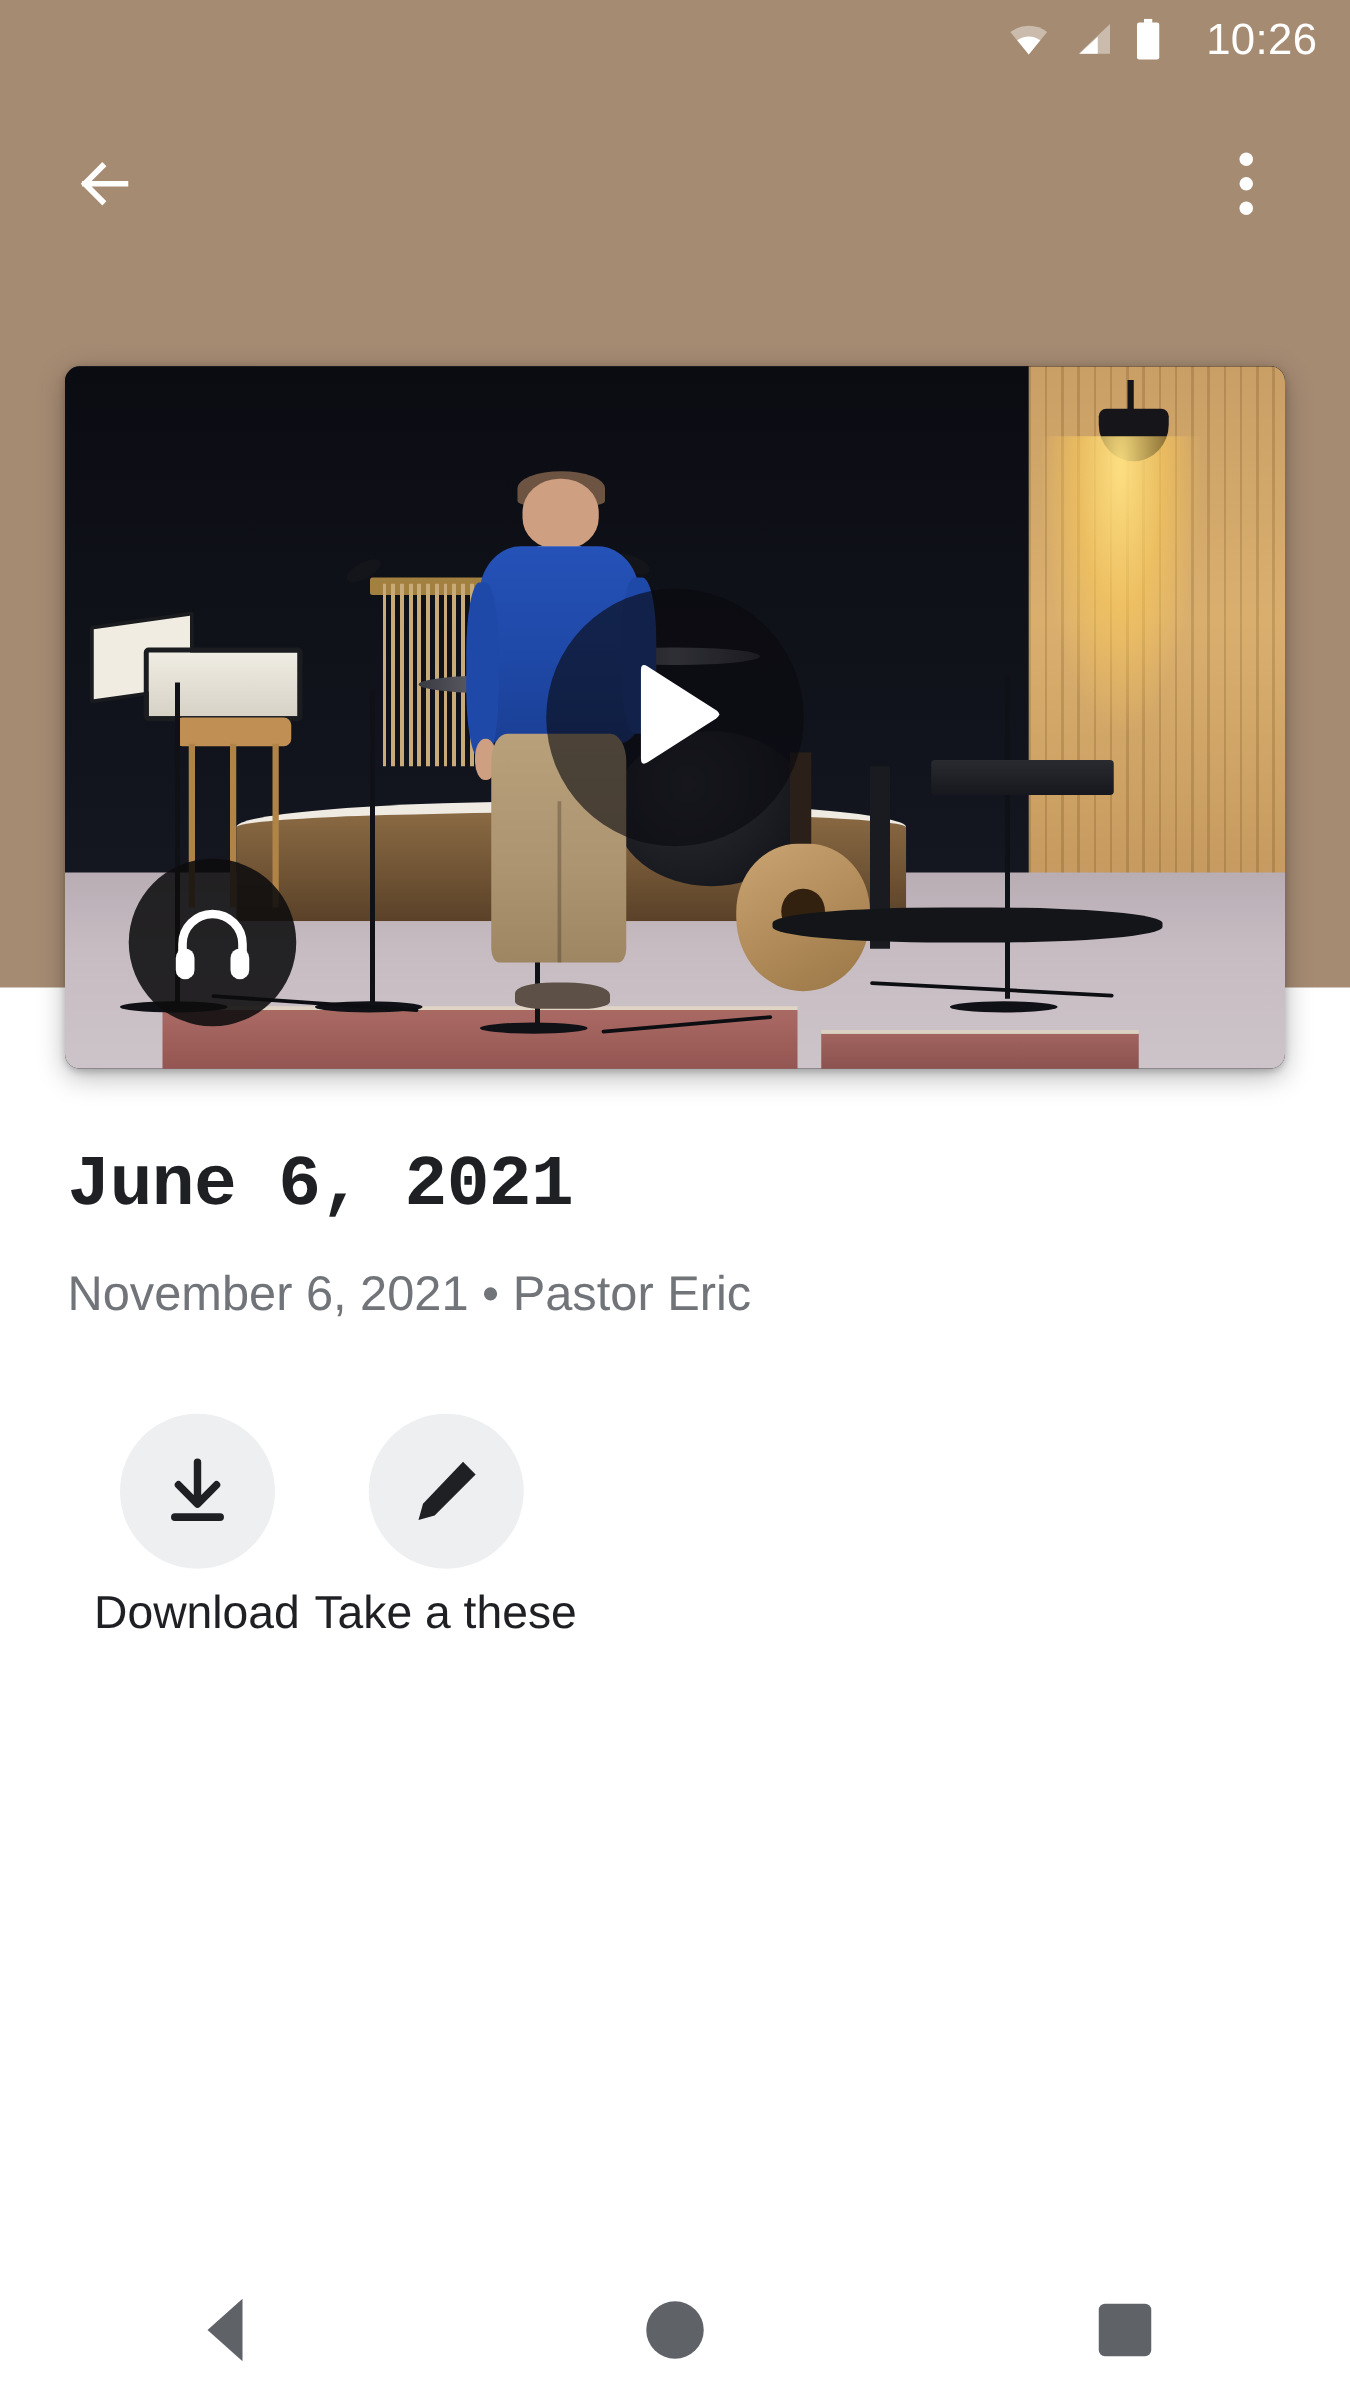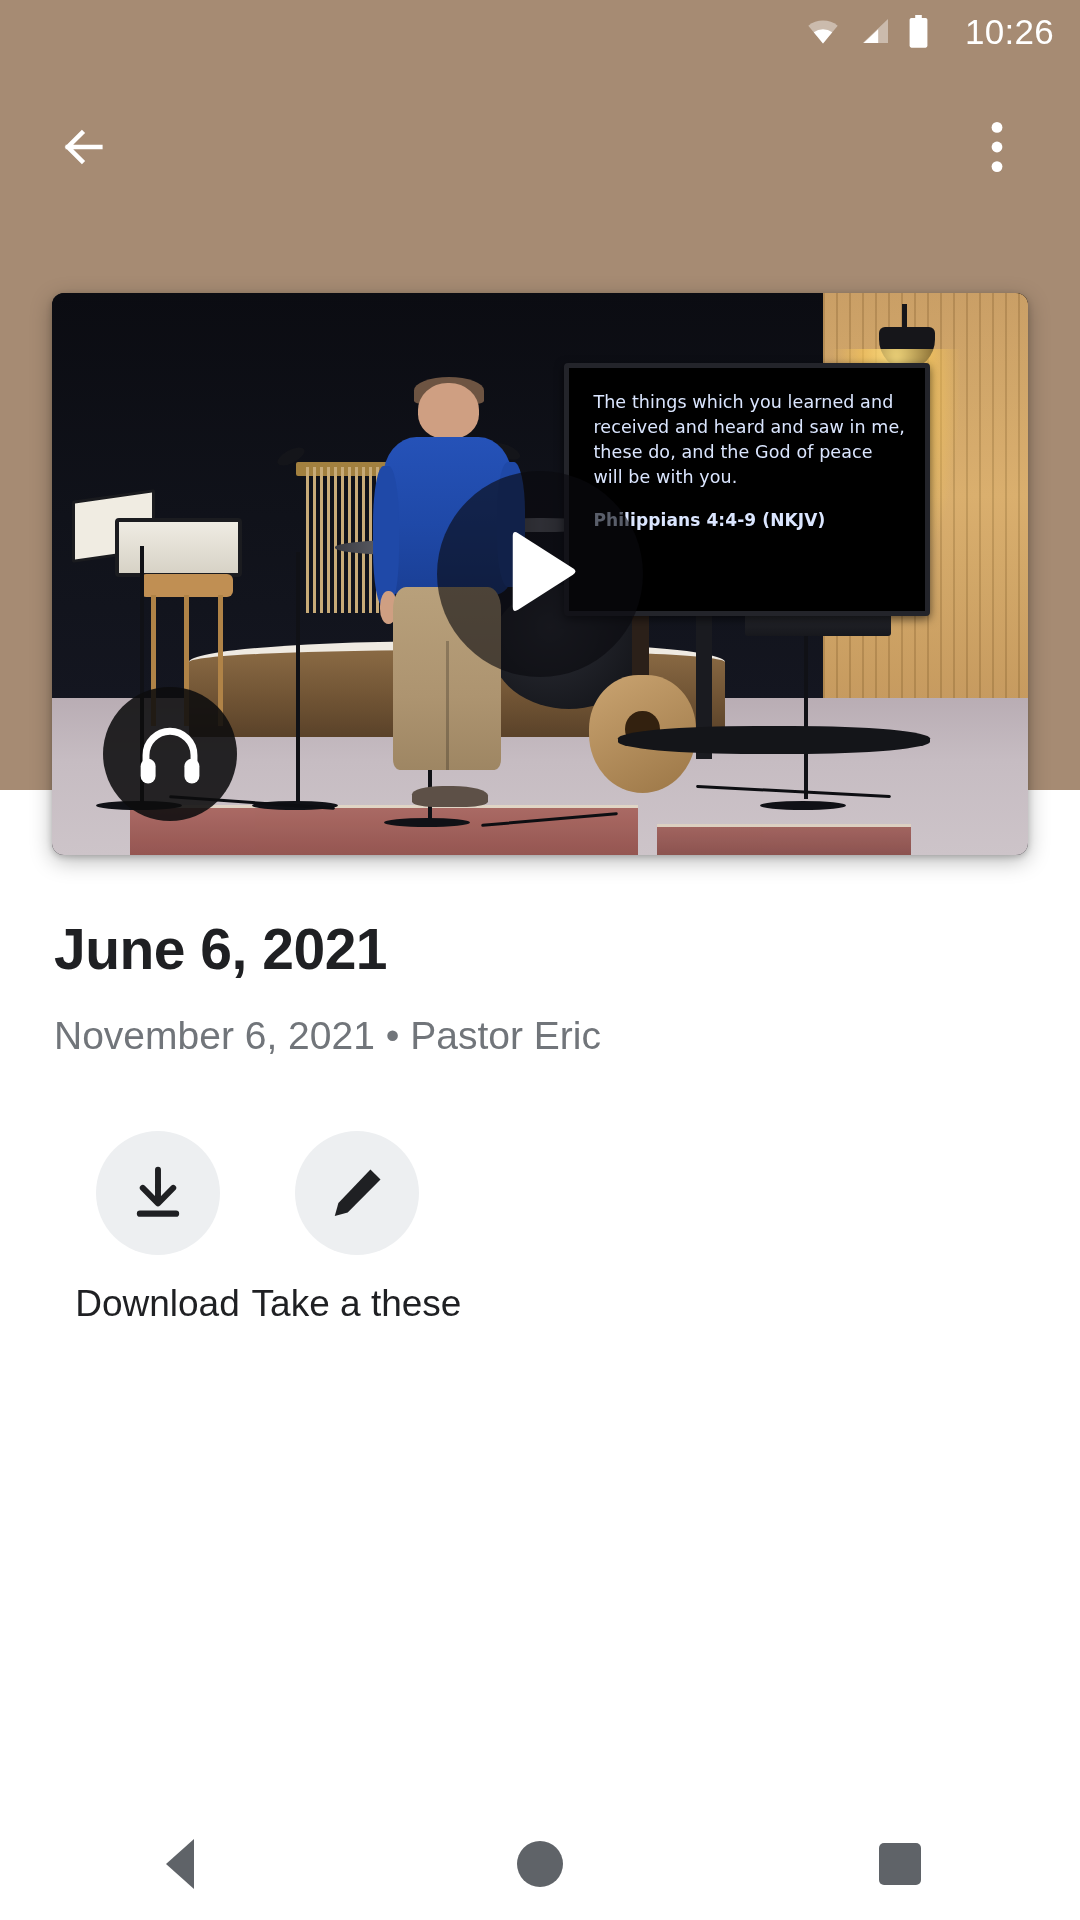--- a/index.html
+++ b/index.html
@@ -295,21 +295,21 @@
 
   
   .content {
     position:absolute; left:0; top:855px;
     width:1080px;
     padding:0 54px;
     z-index:3;
   }
   .title-main {
     font-size:57px; font-weight:bold; color:#1f2023;
-    letter-spacing:-.5px; margin-top:65px; line-height:1.05;
+    letter-spacing:-.5px; margin-top:65px; line-height:1.05;font-family:Liberation Mono, monospace;
   }
   .title-sub {
     font-size:48px; color:#26282b; font-weight:normal;
     margin-top:34px; line-height:1.1; letter-spacing:-.2px;
   }
   .meta {
     font-size:39px; color:#71757a; font-weight:normal;
     margin-top:34px; line-height:1.15;
   }
 
@@ -321,21 +321,21 @@
     display:flex; flex-direction:column; align-items:center;
     cursor:pointer;
   }
   .action-circle {
     width:124px; height:124px; border-radius:50%;
     background:#edeff1;
     display:flex; align-items:center; justify-content:center;
   }
   .action-circle svg { width:62px; height:62px; display:block; }
   .action-label {
-    margin-top:30px; font-size:37px; color:#1f2023;
+    margin-top:16px; font-size:37px; color:#1f2023;
     white-space:nowrap; line-height:1;
   }
 
   .description {
     margin-top:96px;
     font-size:39px; line-height:1.42; color:#77797d;
     max-width:960px;
   }
 
   
@@ -440,24 +440,20 @@
 
       <div class="guitar">
         <div class="g-neck"></div>
         <div class="g-body"></div>
         <div class="g-hole"></div>
       </div>
       <div class="scn-podium"></div>
       <div class="scn-screen-stand"></div>
       <div class="scn-screen-base"></div>
 
-      <div class="scn-screen">
-        <div class="sl-body">The things which you learned and received and heard and saw in me, these do, and the God of peace will be with you.</div>
-        <div class="sl-ref">Philippians 4:4-9 (NKJV)</div>
-      </div>
 
       <div class="scn-person">
         <div class="p-hair"></div>
         <div class="p-head"></div>
         <div class="p-collar"></div>
         <div class="p-shirt"></div>
         <div class="p-arm-l"></div>
         <div class="p-arm-r"></div>
         <div class="p-hand-l"></div>
         <div class="p-hand-r"></div>

